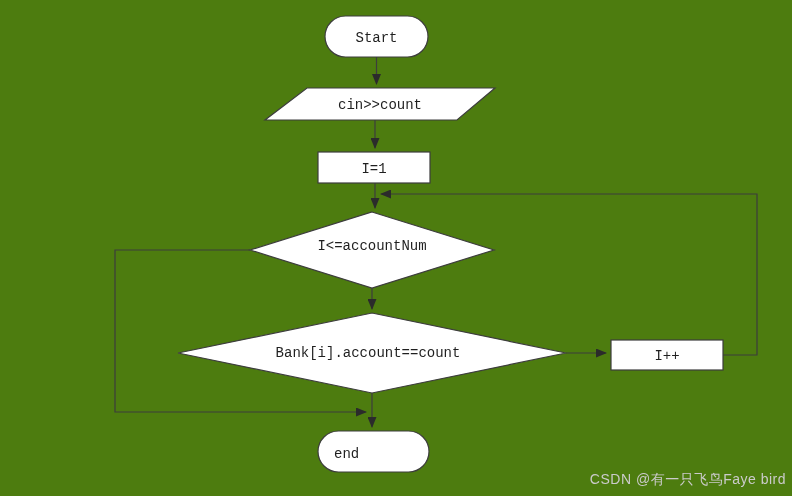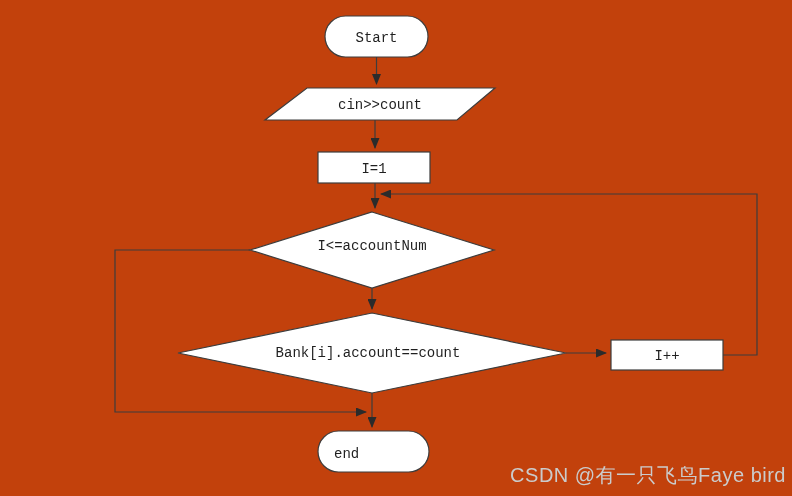--- a/index.html
+++ b/index.html
@@ -4,21 +4,21 @@
 <style>
   html, body {
     margin: 0;
     padding: 0;
     background: #ffffff;
   }
   #canvas {
     position: relative;
     width: 792px;
     height: 496px;
-    background: #c2410c;
+    background: #4d7c0f;
     overflow: hidden;
     font-family: "Liberation Mono", "DejaVu Sans Mono", monospace;
   }
   svg text {
     font-family: "Liberation Mono", "DejaVu Sans Mono", monospace;
     font-size: 14px;
     fill: #1f1f1f;
   }
   .shape {
     fill: #ffffff;
@@ -28,21 +28,21 @@
   .edge {
     fill: none;
     stroke: #3d3d3d;
     stroke-width: 1.2;
   }
   #watermark {
     position: absolute;
     right: 6px;
     bottom: 7px;
     font-family: "Liberation Sans", "DejaVu Sans", sans-serif;
-    font-size: 20px;
+    font-size: 14px;
     color: #cbcbcb;
     letter-spacing: 0.5px;
     white-space: nowrap;
     user-select: none;
   }
 </style>
 </head>
 <body>
 
 <div id="canvas">

